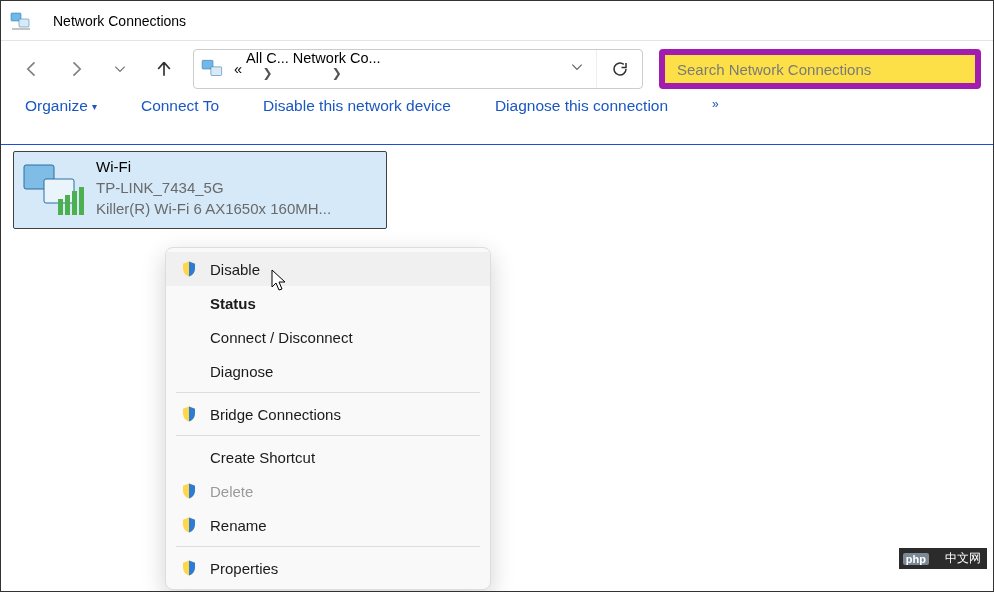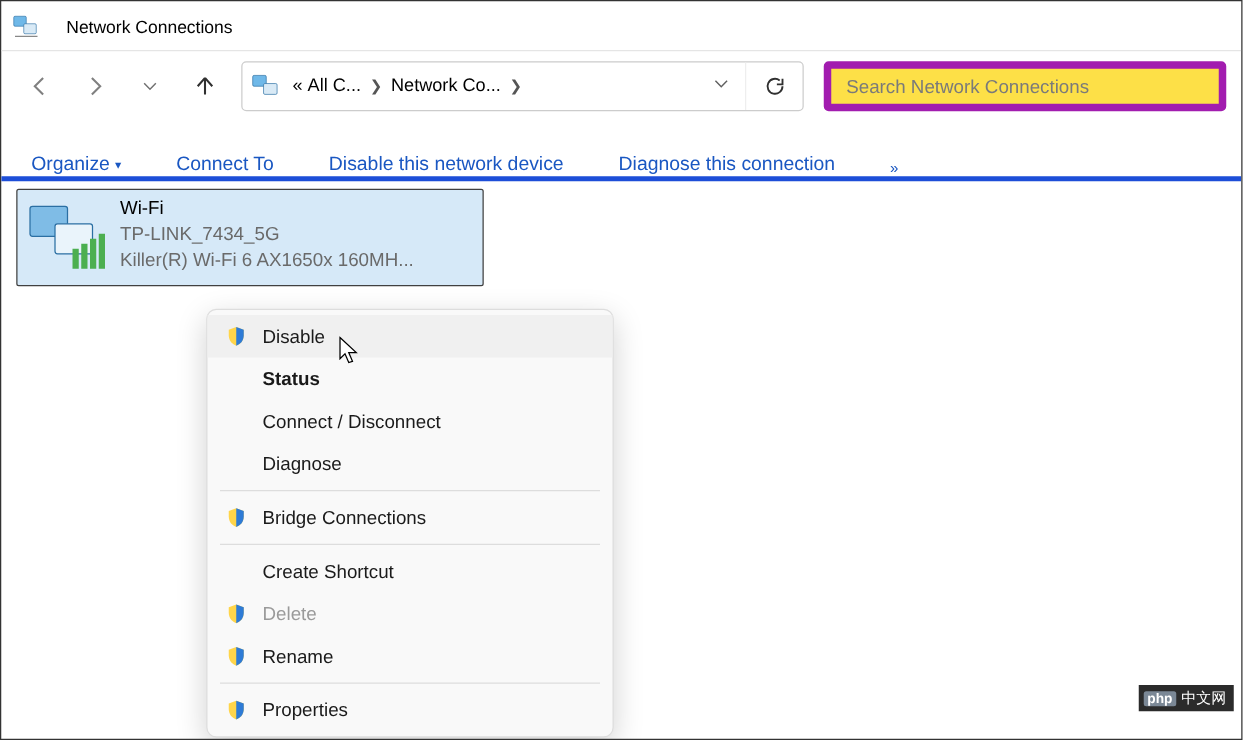--- a/index.html
+++ b/index.html
@@ -4,48 +4,48 @@
 <style>
   * { box-sizing: border-box; margin: 0; padding: 0; font-family: "Segoe UI", Arial, sans-serif; }
   body { width: 994px; height: 592px; border: 1px solid #333; position: relative; background: #fff; overflow: hidden; }
   .titlebar { display: flex; align-items: center; height: 40px; padding: 0 8px; border-bottom: 1px solid #e5e5e5; gap: 20px; }
   .titlebar .title { font-size: 14px; color: #000; }
   .nc-icon { width: 24px; height: 24px; }
   .navrow { display: flex; align-items: center; height: 56px; padding: 0 12px; gap: 6px; }
   .navbtn { width: 38px; height: 38px; display: flex; align-items: center; justify-content: center; border-radius: 4px; color: #606060; font-size: 18px; }
   .navbtn.enabled { color: #2b2b2b; }
   .addrbar { flex: 0 0 450px; height: 40px; border: 1px solid #ccc; border-radius: 4px; display: flex; align-items: center; background: #fff; margin-left: 4px; }
-  .addr-seg { display: flex; align-items: center; height: 100%; }
+  .addr-seg { display: flex; align-items: center; height: 100%; flex-direction: column; }
   .addr-icon { width: 26px; height: 26px; margin: 0 6px; }
   .addr-text { font-size: 14.5px; color: #000; padding: 0 2px; }
   .addr-arrow { width: 20px; text-align: center; color: #555; font-size: 12px; }
   .addr-spacer { flex: 1; }
   .addr-drop { width: 38px; text-align: center; color: #555; }
   .addr-refresh { width: 46px; text-align: center; color: #333; border-left: 1px solid #eee; height: 100%; display: flex; align-items: center; justify-content: center; }
   .searchbox { flex: 1; height: 40px; border: 6px solid #a21caf; border-radius: 4px; display: flex; align-items: center; background: #fde047; margin-left: 10px; padding: 0 12px; color: #7a7a7a; font-size: 15px; }
-  .toolbar { display: flex; align-items: flex-end; height: 48px; padding: 0 24px; gap: 44px; border-bottom: 4px solid #1d4ed8; }
+  .toolbar { display: flex; align-items: flex-start; height: 48px; padding: 0 24px; gap: 44px; border-bottom: 1px solid #1d4ed8; }
   .toolbtn { font-size: 15.5px; color: #1a57c2; display: flex; align-items: center; gap: 4px; }
   .toolbtn .drop { font-size: 10px; color: #1a57c2; }
   .chev-more { color: #1a57c2; font-size: 12px; }
   .content { position: relative; padding: 6px 12px; }
   .adapter { width: 374px; height: 78px; border: 1px solid #404040; background: #d6e9f8; border-radius: 2px; display: flex; padding: 4px 8px; gap: 10px; }
   .adapter-icon { width: 64px; height: 58px; align-self: center; }
   .adapter-text { display: flex; flex-direction: column; font-size: 15px; line-height: 21px; }
   .adapter-text .line1 { color: #000; }
   .adapter-text .line2, .adapter-text .line3 { color: #6a6a6a; }
   .ctxmenu { position: absolute; left: 164px; top: 246px; width: 326px; background: #f9f9f9; border: 1px solid #ddd; border-radius: 8px; box-shadow: 0 8px 24px rgba(0,0,0,0.18); padding: 4px 0; }
   .ctx-item { display: flex; align-items: center; height: 34px; padding: 0 14px; gap: 12px; font-size: 15px; color: #1a1a1a; position: relative; }
   .ctx-item.hover { background: #f0f0f0; }
   .ctx-item.disabled { color: #9a9a9a; }
   .ctx-item.bold { font-weight: 600; }
   .ctx-shield { width: 18px; height: 18px; flex-shrink: 0; }
   .ctx-noicon { width: 18px; flex-shrink: 0; }
   .ctx-sep { height: 1px; background: #ddd; margin: 4px 10px; }
   .cursor { position: absolute; left: 270px; top: 268px; width: 18px; height: 24px; }
-  .watermark { position: absolute; right: 6px; bottom: 22px; background: #2b2b2b; color: #fff; font-size: 12px; padding: 2px 6px 2px 4px; display:flex; align-items:center; gap:4px;}
+  .watermark { position: absolute; right: 6px; bottom: 22px; background: #2b2b2b; color: #fff; font-size: 12px; padding: 2px 6px 2px 4px; display:flex; align-items:center; gap:16px;}
   .watermark .php { background:#7b8896; color:#fff; font-weight:600; padding:0 3px; border-radius:2px; font-size:11px;}
 </style>
 </head>
 <body>
 
 <div class="titlebar">
   <svg class="nc-icon" viewBox="0 0 48 48">
     <rect x="4" y="8" width="20" height="16" rx="2" fill="#6fb8e8" stroke="#2b6fa3"></rect>
     <rect x="20" y="20" width="20" height="16" rx="2" fill="#d9eaf6" stroke="#2b6fa3"></rect>
     <path d="M6 40 h36" stroke="#888" stroke-width="2"></path>

